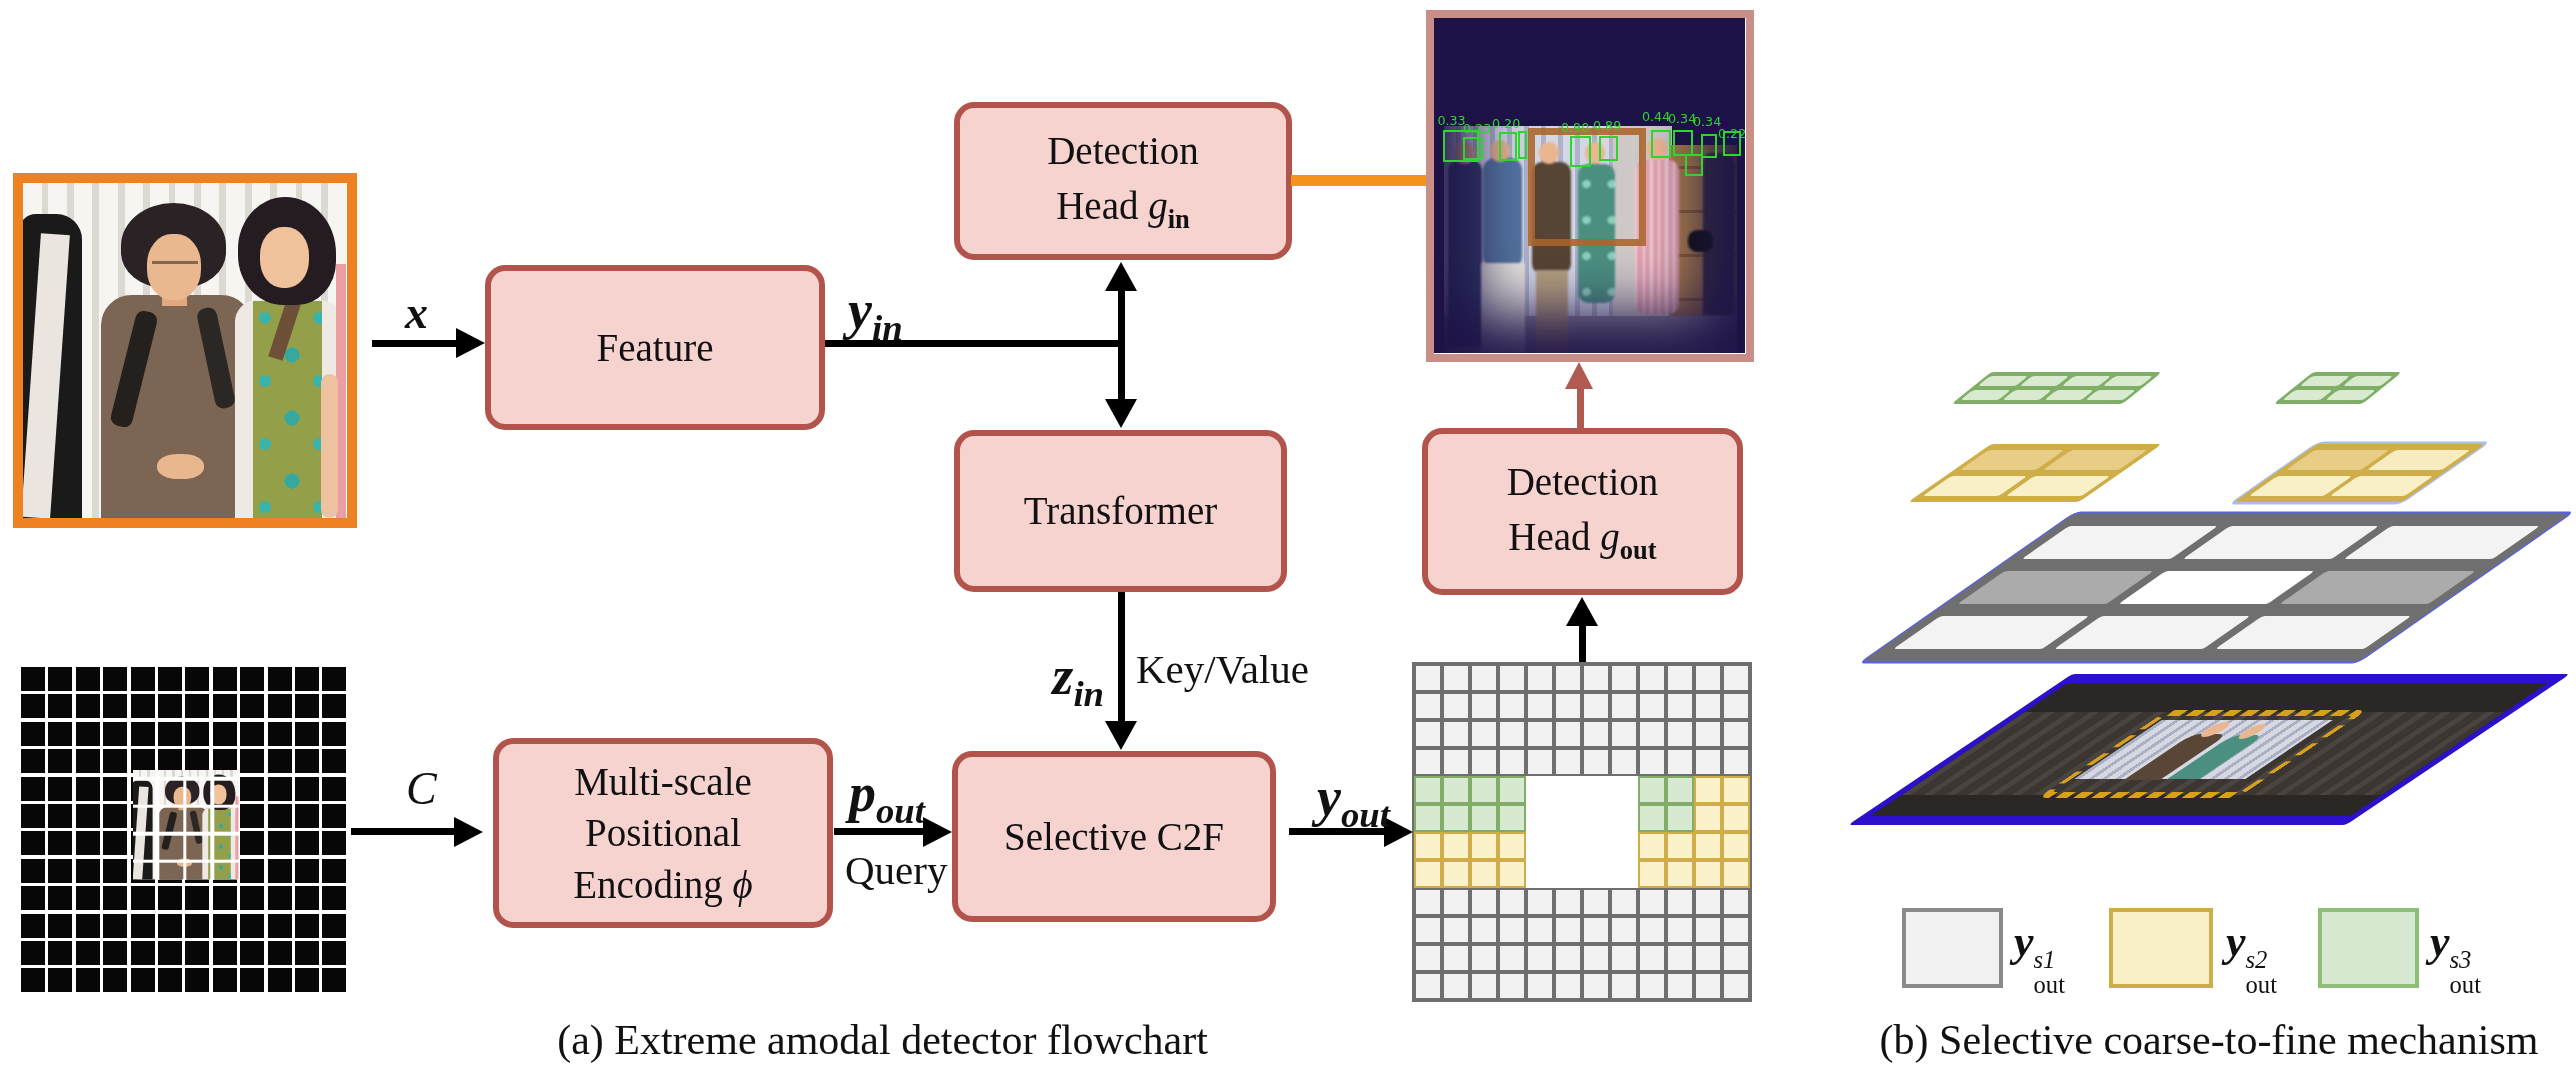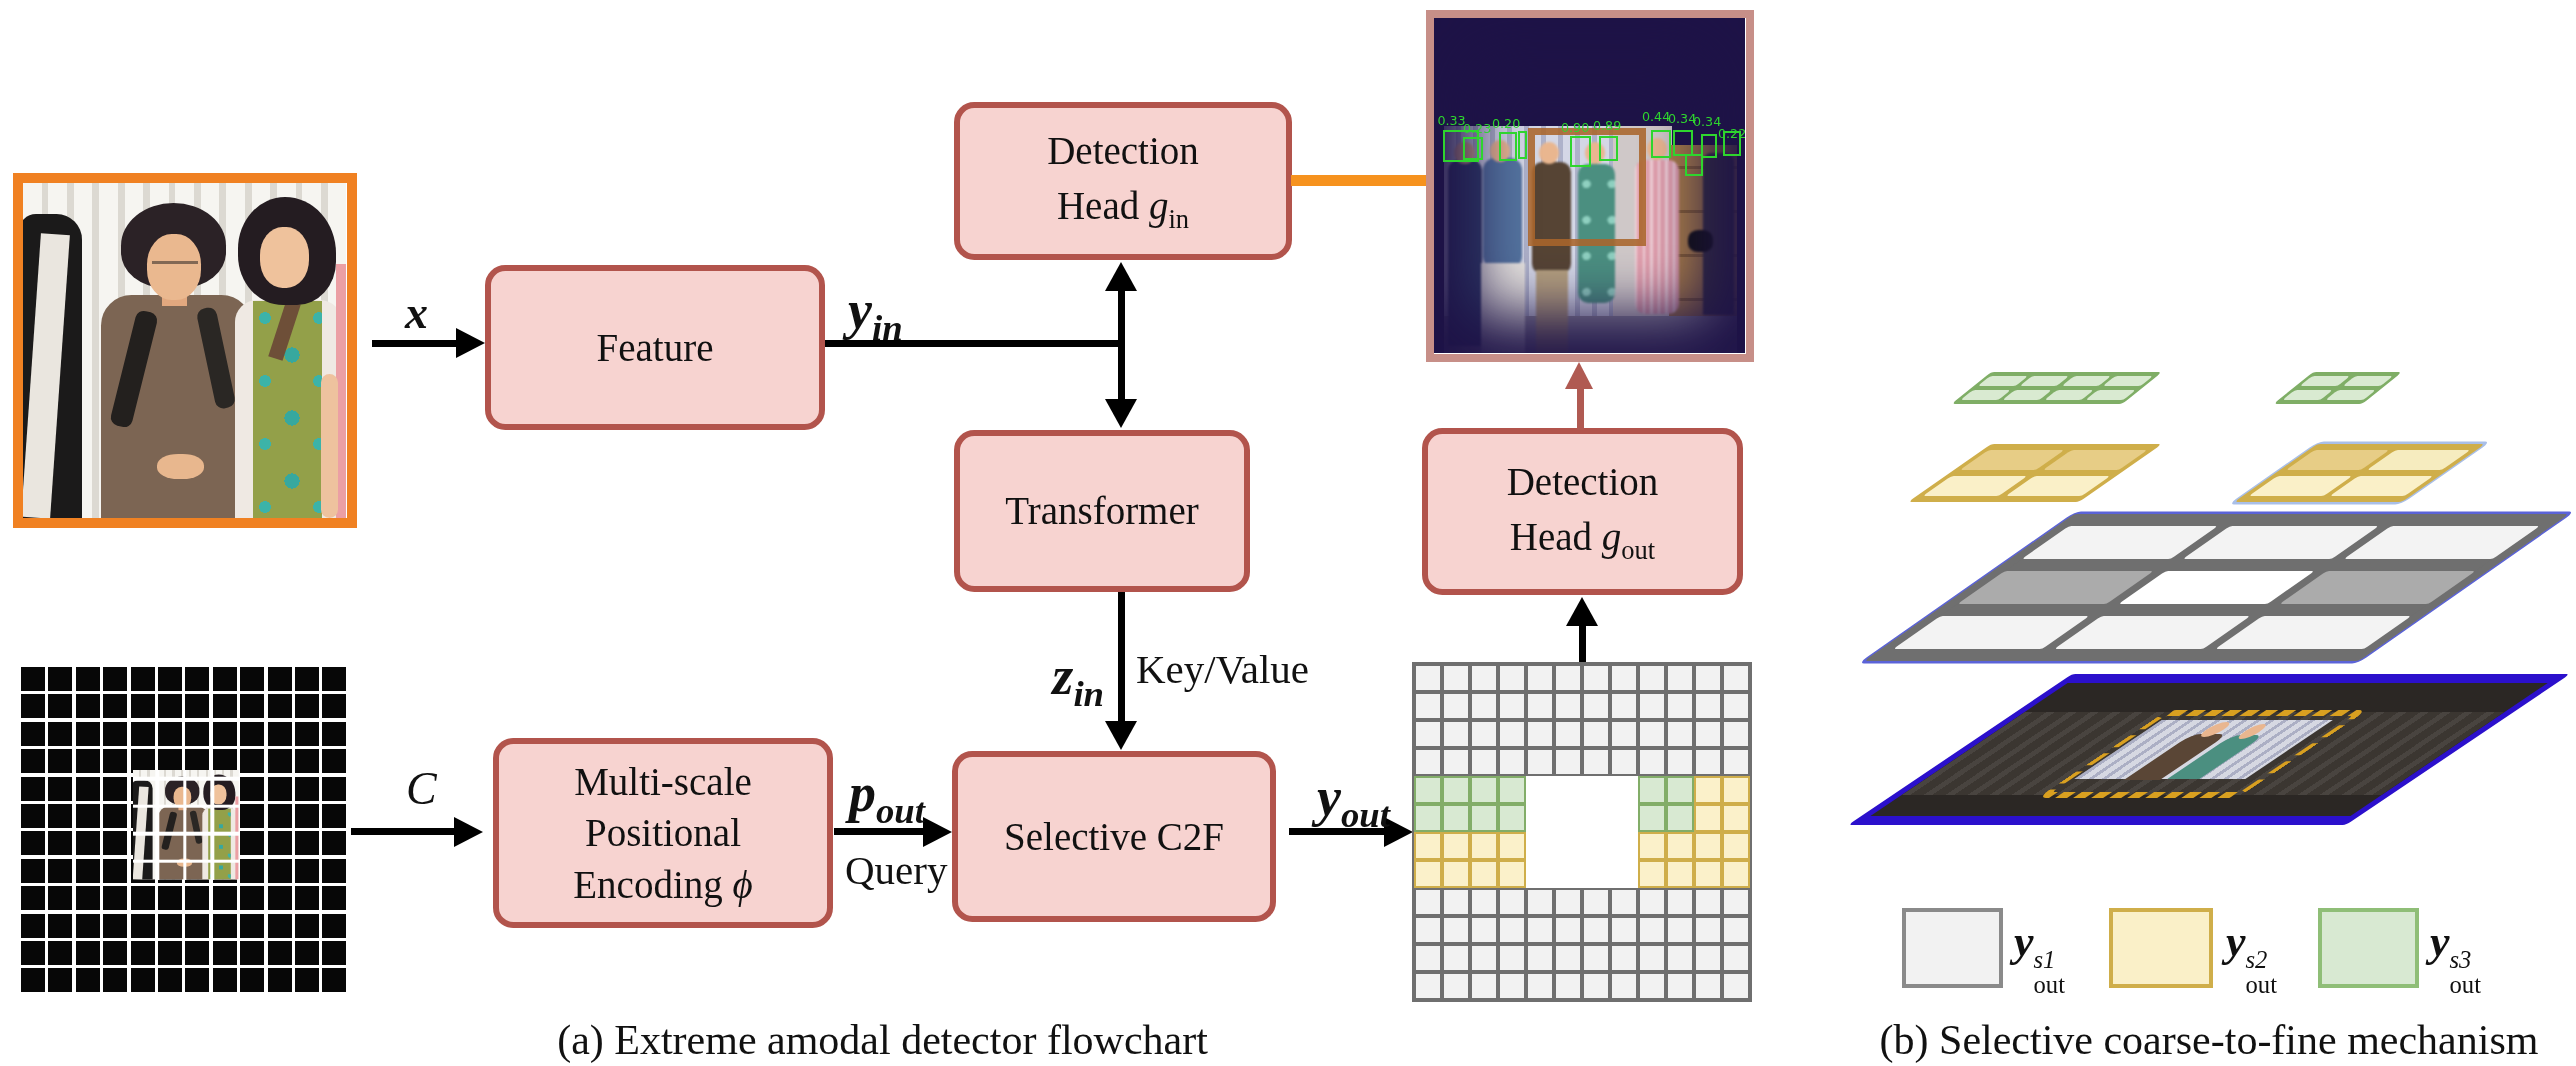--- a/index.html
+++ b/index.html
@@ -6,21 +6,21 @@
   body{width:2576px;height:1066px;position:relative;overflow:hidden;
        font-family:"Liberation Serif","DejaVu Serif",serif;color:#111;}
   .abs{position:absolute;}
   
   .fbox{position:absolute;background:#f7d3d0;border:6.8px solid #b2544c;border-radius:20.3px;
         display:flex;flex-direction:column;justify-content:center;align-items:center;
         font-size:39px;line-height:1.42;text-align:center;box-sizing:border-box;}
   .fbox .bl{white-space:nowrap;}
   .mv{font-style:italic;font-weight:bold;}
   .mi{font-style:italic;}
-  sub{font-size:0.68em;}
+  sub{font-size:0.68em;font-weight:bold;}
   .elabel{position:absolute;font-size:54px;white-space:nowrap;}
   .plain{font-style:normal;font-weight:normal;}
   
   .hline,.vline{position:absolute;background:#000;}
   .ah{position:absolute;width:0;height:0;}
   .ah.r{border-top:15.2px solid transparent;border-bottom:15.2px solid transparent;border-left:29px solid #000;}
   .ah.u{border-left:16px solid transparent;border-right:16px solid transparent;border-bottom:29px solid #000;}
   .ah.d{border-left:16px solid transparent;border-right:16px solid transparent;border-top:29px solid #000;}
   
   .photo{position:absolute;box-sizing:border-box;overflow:hidden;}
@@ -290,21 +290,21 @@
 
 <div class="fbox" style="left:485px;top:265px;width:340px;height:165px;">
   <div class="bl">Feature</div>
 </div>
 
 <div class="fbox" style="left:954px;top:102px;width:338px;height:158px;">
   <div class="bl">Detection</div>
   <div class="bl"><span>Head</span>&nbsp;<span class="mi">g</span><sub>in</sub></div>
 </div>
 
-<div class="fbox" style="left:954px;top:430px;width:296px;height:162px;">
+<div class="fbox" style="left:954px;top:430px;width:333px;height:162px;">
   <div class="bl">Transformer</div>
 </div>
 
 <div class="fbox" style="left:493px;top:738px;width:340px;height:190px;line-height:1.32;">
   <div class="bl">Multi-scale</div>
   <div class="bl">Positional</div>
   <div class="bl"><span>Encoding</span>&nbsp;<span class="mi">ϕ</span></div>
 </div>
 
 <div class="fbox" style="left:952px;top:751px;width:324px;height:171px;">

